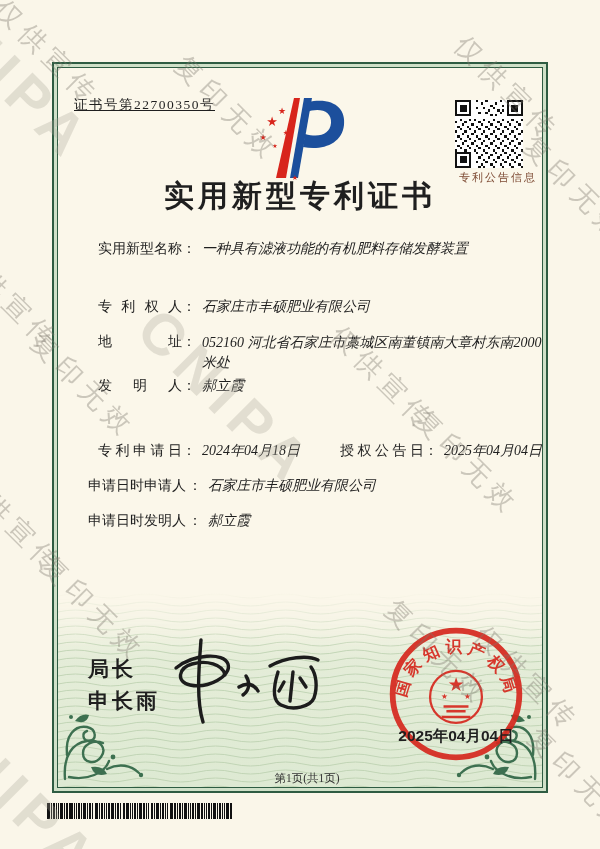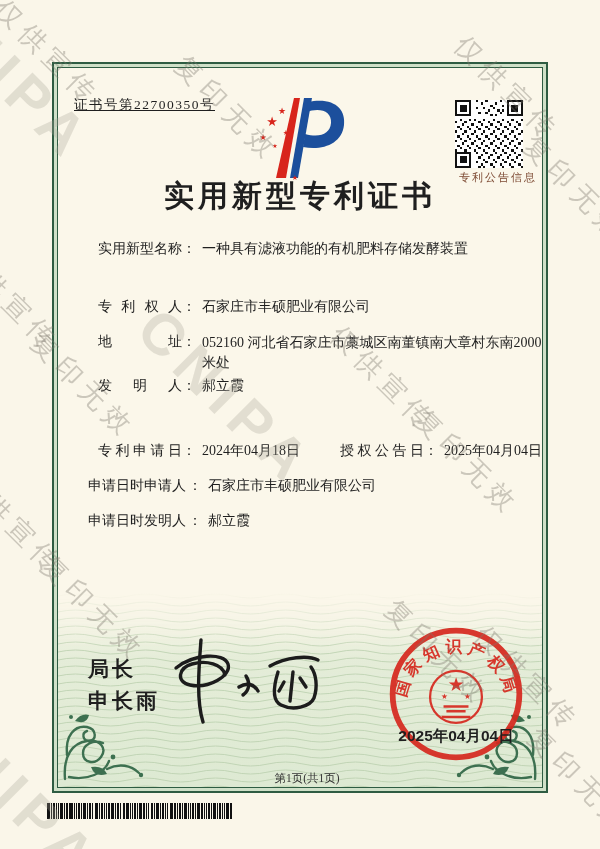--- a/index.html
+++ b/index.html
@@ -25,21 +25,21 @@
   .cert-no{left:74px;top:96px;font-size:13.5px;letter-spacing:1.5px;text-decoration:underline;}
   .title{left:0;right:0;top:176px;text-align:center;font-size:30px;font-weight:bold;letter-spacing:4px;}
   .qr-box{left:455px;top:100px;width:68px;height:68px;}
   .qr-label{left:441px;top:170px;width:96px;text-align:right;font-size:11px;
     color:#7d4a33;letter-spacing:2px;}
   .logo{left:250px;top:92px;width:100px;height:90px;}
   .row{left:88px;font-size:14px;white-space:nowrap;}
   .lbl{display:inline-block;width:84px;text-align:justify;text-align-last:justify;vertical-align:top;margin-left:10px;}
   .lbl-wide{display:inline-block;width:100px;vertical-align:top;}
   .colon{display:inline-block;margin-right:6px;}
-  .val{display:inline-block;vertical-align:top;}
+  .val{display:inline-block;vertical-align:top;font-style:italic;}
   .val-wrap{white-space:normal;width:348px;line-height:20px;}
   .col-r{position:absolute;left:242px;top:0;white-space:nowrap;}
   .legal{left:66px;top:567px;width:470px;font-size:13px;line-height:31px;
     font-style:italic;text-indent:2em;text-align:justify;letter-spacing:.5px;}
   .signer{left:88px;font-size:21px;font-family:"Liberation Sans","DejaVu Sans",sans-serif;
     font-weight:600;letter-spacing:3px;}
   .signature{left:148px;top:632px;width:200px;height:92px;}
   .seal{left:384px;top:622px;width:144px;height:144px;z-index:6;}
   .seal-date{left:386px;top:726px;width:140px;text-align:center;font-size:15.5px;
     font-weight:bold;z-index:7;font-family:"Liberation Sans","DejaVu Sans",sans-serif;}

